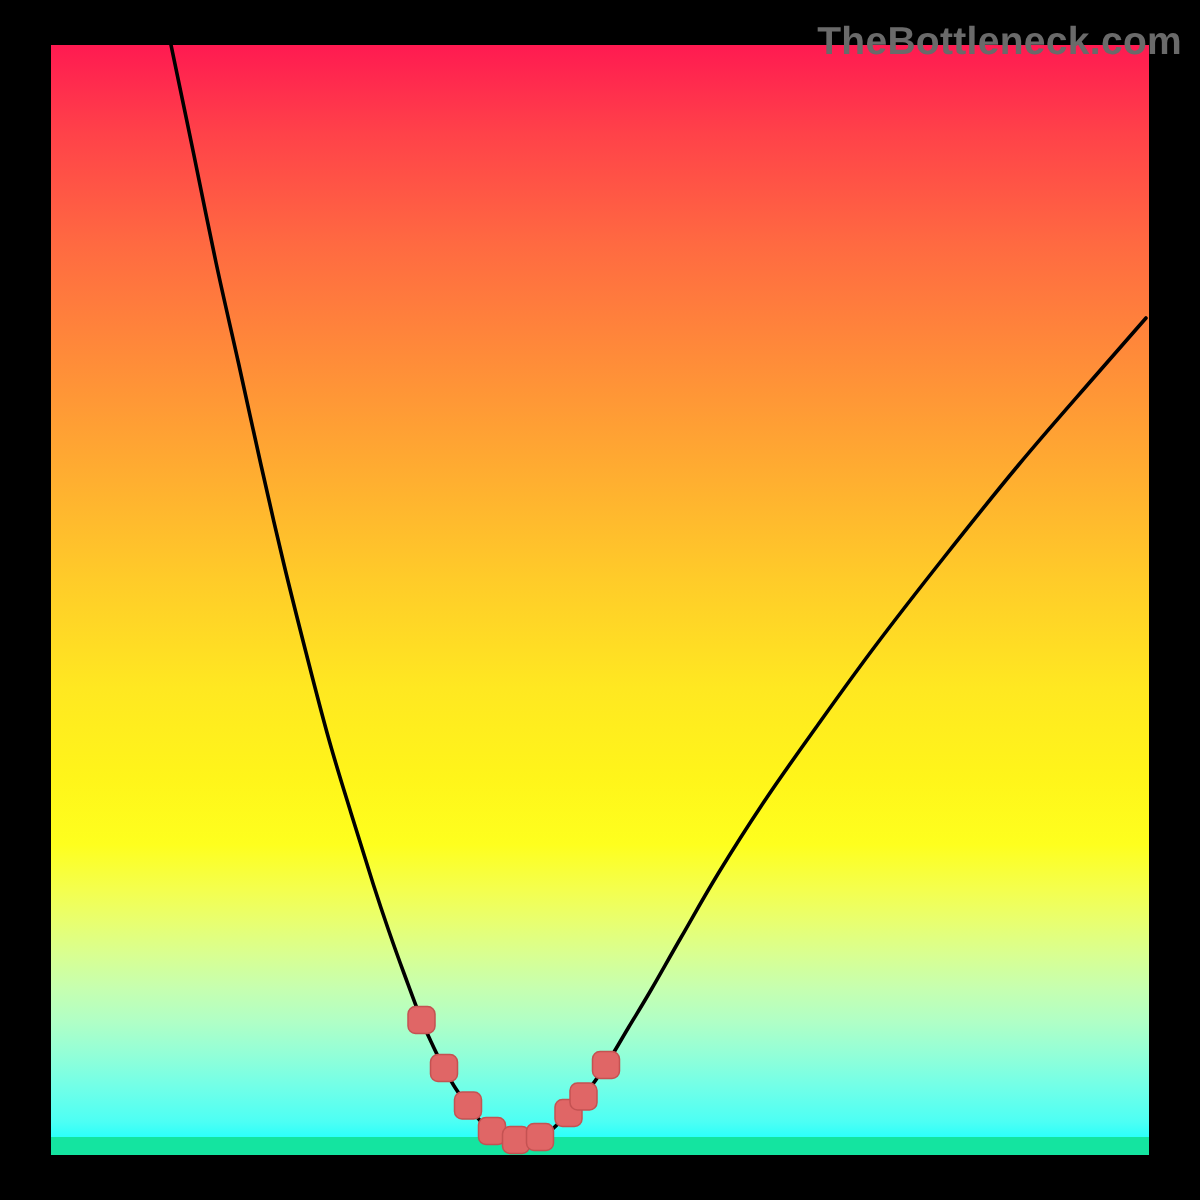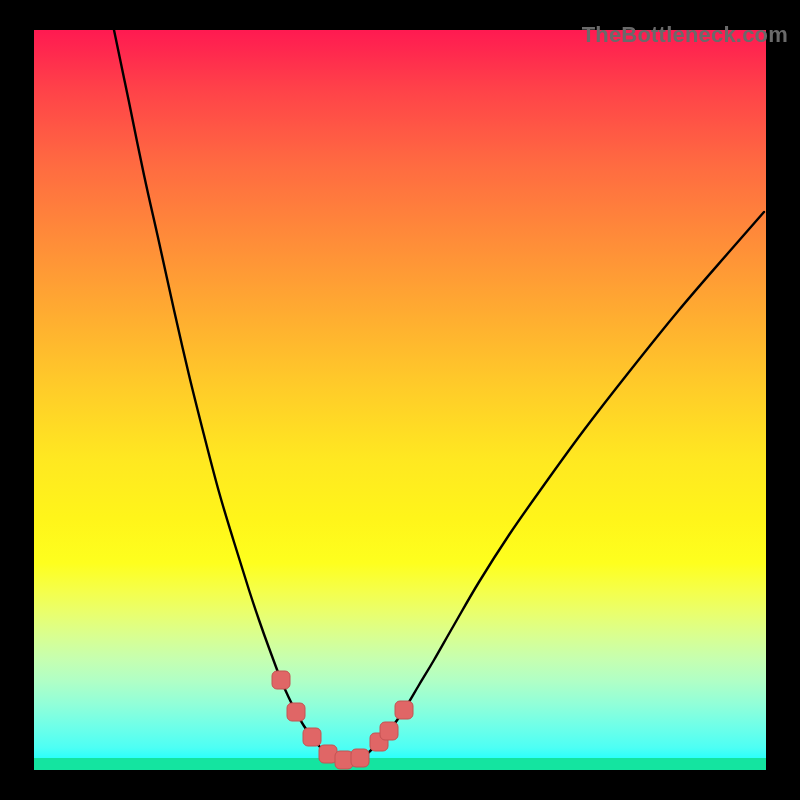--- a/index.html
+++ b/index.html
@@ -41,24 +41,24 @@
   .green-strip {
     position: absolute;
     left: 0;
     bottom: 0;
     width: 100%;
     height: 12px;
     background: #14e4a0;
   }
   .watermark {
     position: absolute;
-    top: 22px;
+    top: 12px;
     right: 12px;
     font-family: Arial, Helvetica, sans-serif;
-    font-size: 22px;
+    font-size: 26px;
     font-weight: 600;
     color: #6a6a6a;
     letter-spacing: 0.2px;
     user-select: none;
   }
   svg.curve {
     position: absolute;
     left: 34px;
     top: 30px;
     width: 732px;

